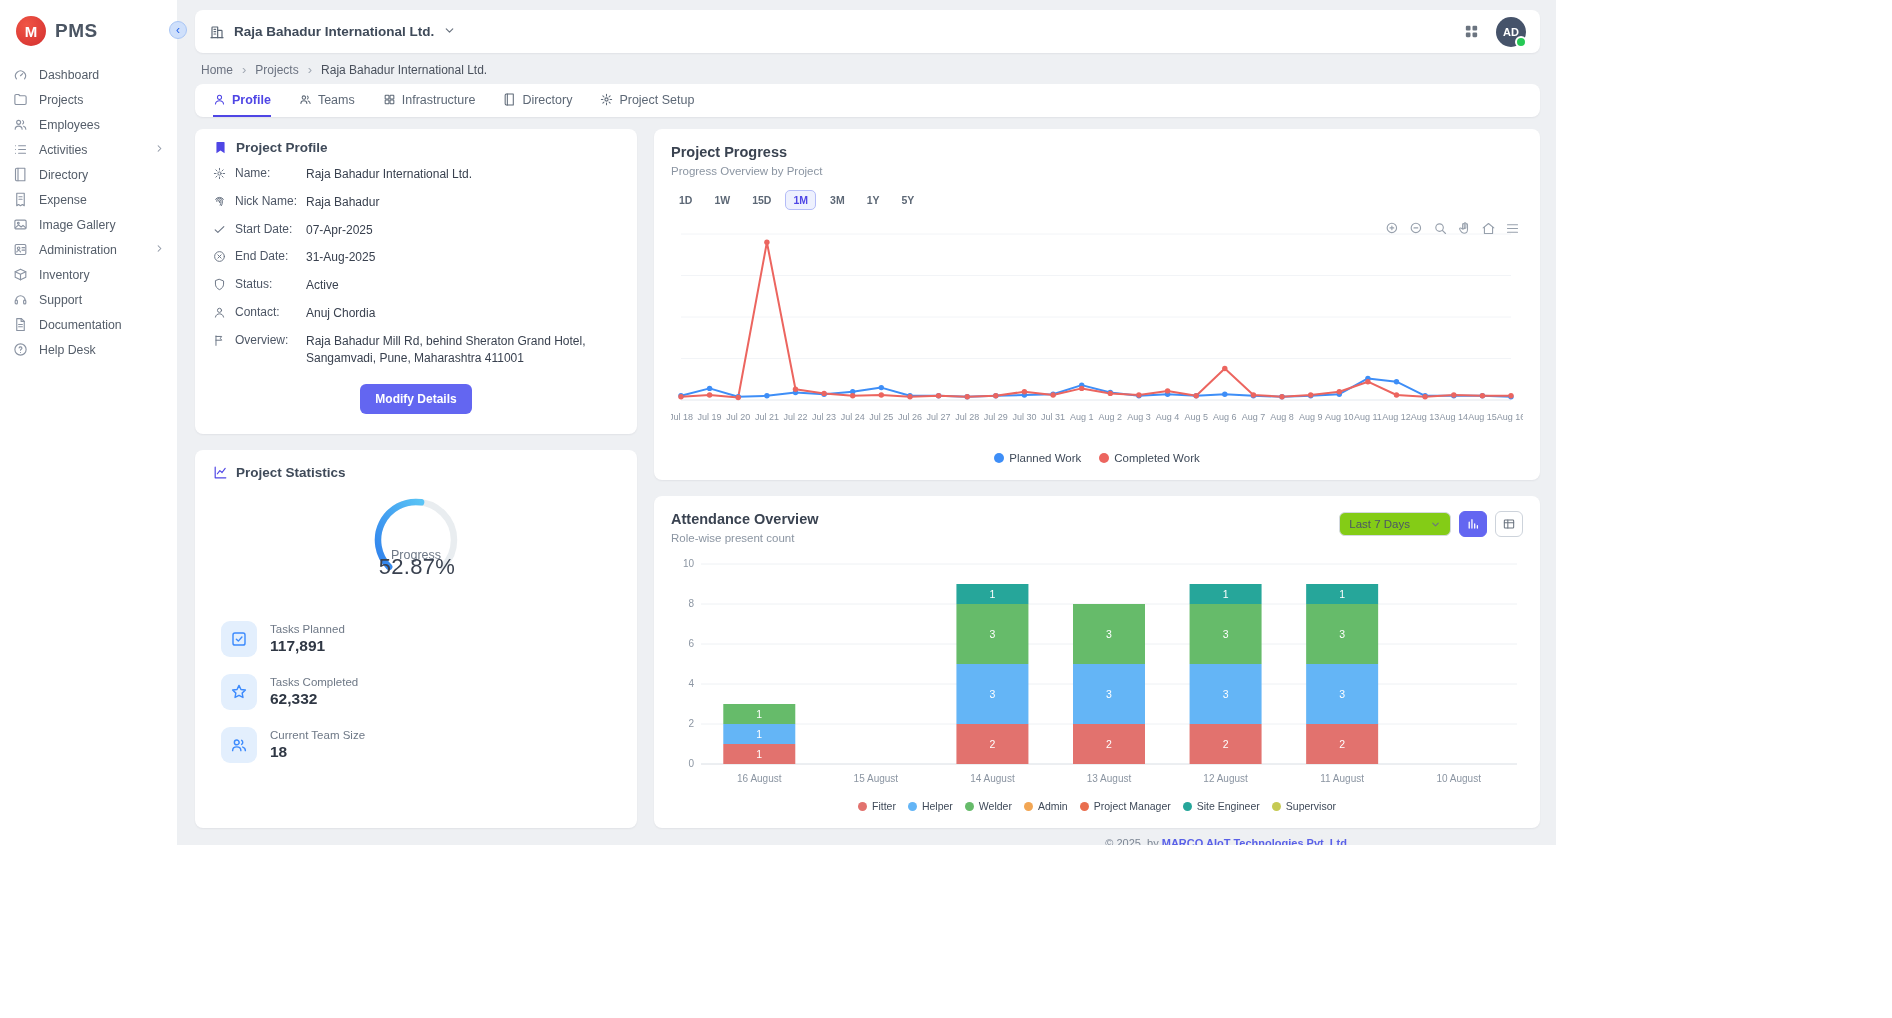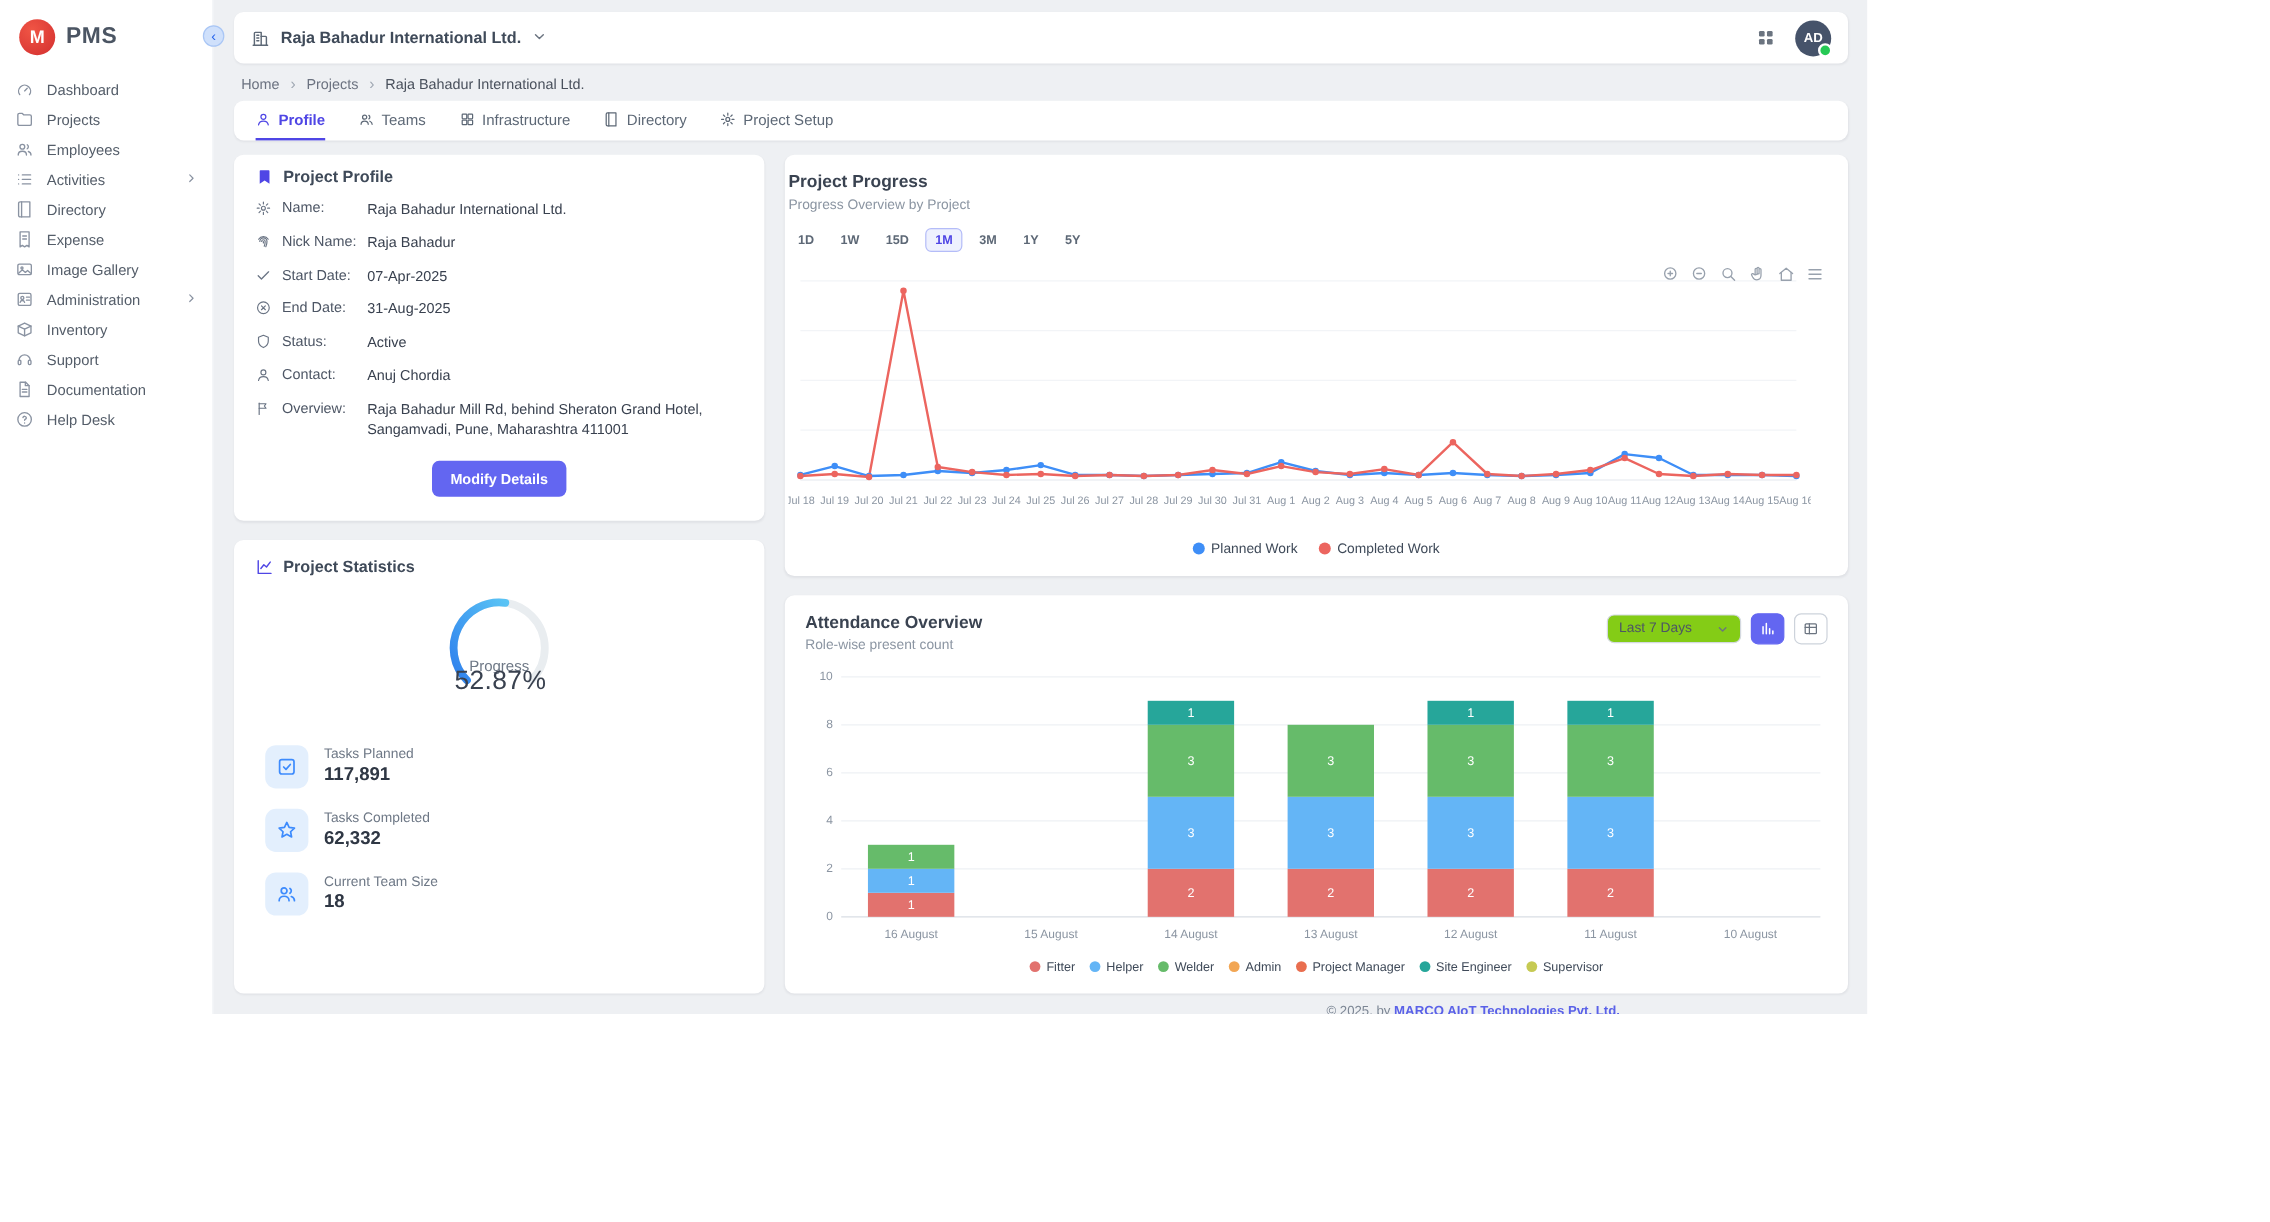--- a/index.html
+++ b/index.html
@@ -51,21 +51,21 @@
   .gauge-wrap{position:relative;height:108px;margin-top:16px;text-align:center;}
   .gauge-wrap svg{display:block;margin:0 auto;}
   .gauge-label{position:absolute;left:0;right:0;top:52px;font-size:12.5px;color:#6e7886;}
   .gauge-value{position:absolute;left:2px;right:0;top:58px;font-size:22px;color:#39414f;letter-spacing:.3px;}
   .stat-row{display:flex;align-items:center;gap:13px;margin-top:17px;padding-left:8px;}
   .stat-ic{width:36px;height:36px;border-radius:9px;background:#e3effd;color:#3d8bfd;display:flex;align-items:center;justify-content:center;flex:none;}
   .stat-ic svg{width:18px;height:18px;}
   .stat-label{font-size:11.5px;color:#6e7886;}
   .stat-value{font-size:15.5px;font-weight:700;color:#2f3744;margin-top:2px;}
   
-  .progress-card{position:relative;padding:15px 3px 8px;}
+  .progress-card{position:relative;padding:15px 17px 8px;}
   .card-title{font-size:14.5px;font-weight:700;color:#3a4351;}
   .card-sub{font-size:11.5px;color:#8b95a2;margin-top:5px;}
   .ranges{display:flex;gap:6px;margin-top:13px;}
   .range-btn{font-size:10.5px;color:#5d6876;background:none;border:1px solid transparent;padding:3px 7px;border-radius:5px;cursor:pointer;font-weight:600;font-family:inherit;}
   .range-btn.active{color:#4f46e5;border-color:#b4bcf8;background:#eef1fe;}
   .chart-toolbar{position:absolute;right:20px;top:92px;display:flex;gap:9px;color:#98a1ad;}
   .chart-toolbar svg{width:15px;height:15px;cursor:pointer;}
   #line-chart{display:block;margin-top:4px;}
   .legend{display:flex;justify-content:center;gap:18px;align-items:center;padding:2px 0 8px;font-size:11.5px;color:#3f4a59;flex-wrap:wrap;}
   .legend span{cursor:pointer;}

